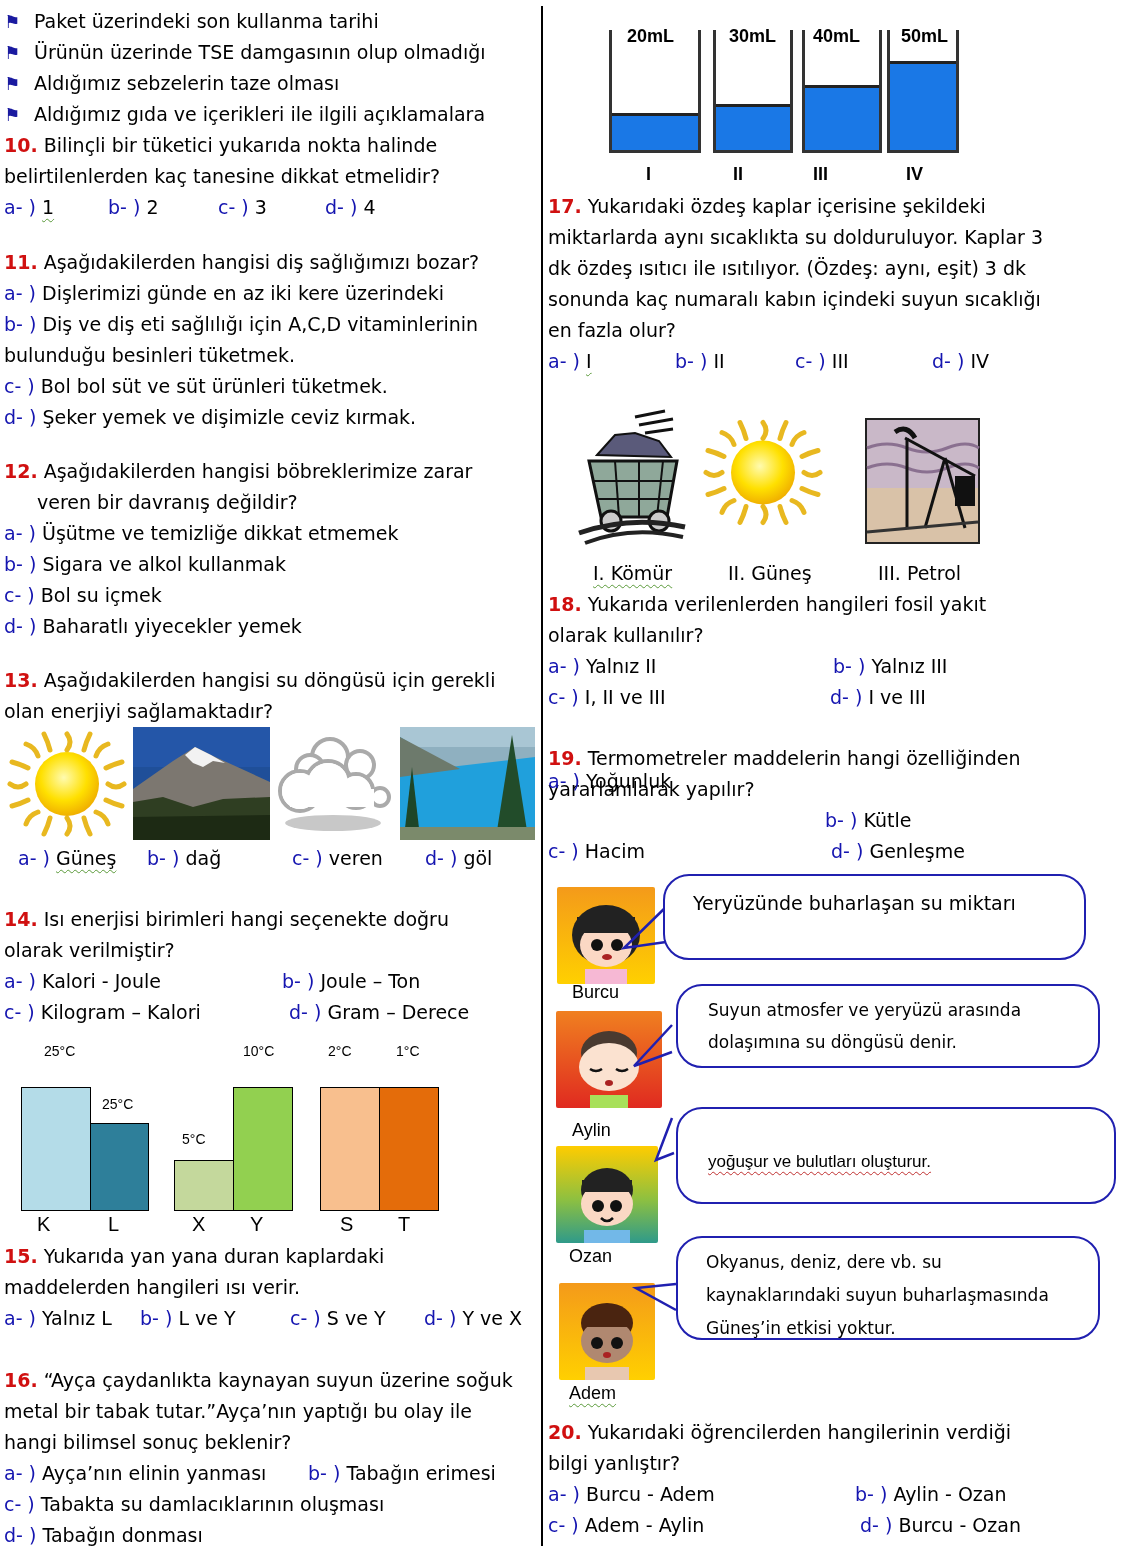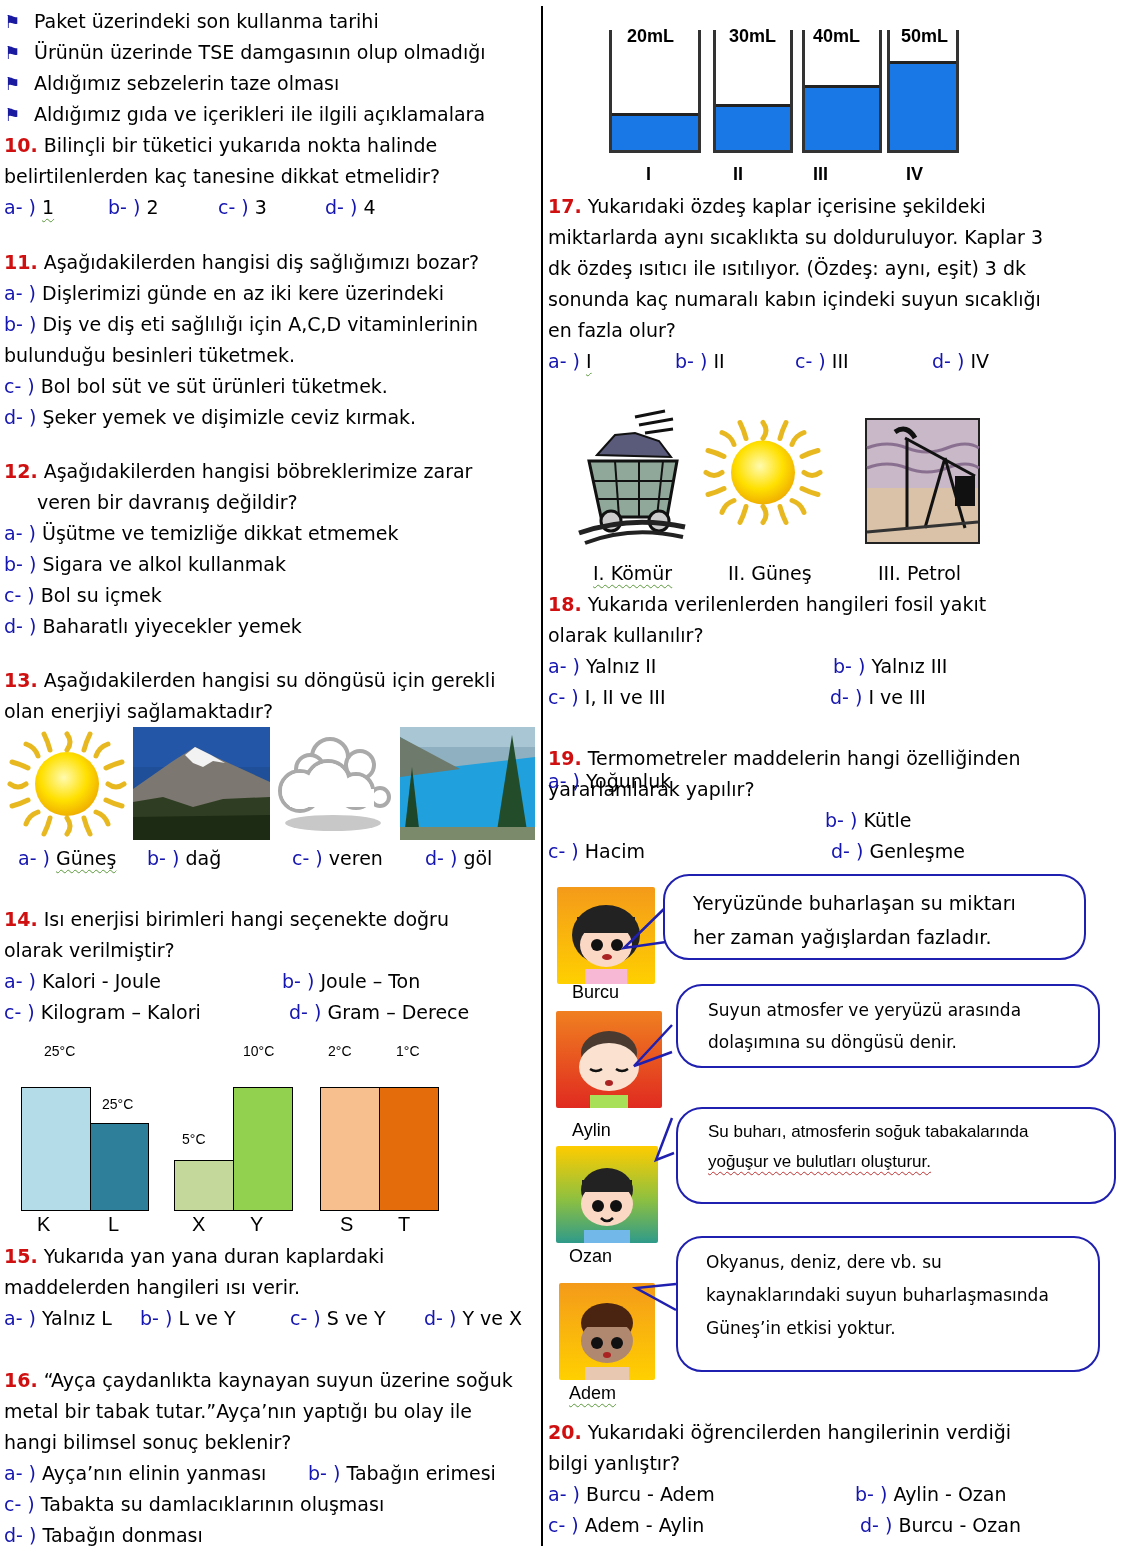--- a/index.html
+++ b/index.html
@@ -395,31 +395,29 @@
       <g stroke="#2020b0" stroke-width="2.5" fill="none">
         <path d="M108 35 L64 78 L106 72"></path>
         <path d="M112 155 L74 196 L112 182"></path>
         <path d="M112 248 L96 290 L114 283"></path>
         <path d="M116 414 L76 418 L116 440"></path>
       </g>
     </svg>
 
     <div class="bubble" style="left:663px;top:874px;width:423px;height:86px;">
       <div class="txt" style="left:28px;top:10px;line-height:34px;">Yeryüzünde buharlaşan su miktarı</div>
-      <div class="txt" style="left:28px;top:44px;line-height:34px;">her zaman yağışlardan fazladır.</div>
     </div>
     <div class="bubble" style="left:676px;top:984px;width:424px;height:84px;font-size:17px;">
       <div class="txt" style="left:30px;top:8px;line-height:32px;">Suyun atmosfer ve yeryüzü arasında</div>
       <div class="txt" style="left:30px;top:40px;line-height:32px;">dolaşımına su döngüsü denir.</div>
     </div>
     <div class="bubble" style="left:676px;top:1107px;width:440px;height:97px;font-family:'Liberation Sans',sans-serif;font-size:17px;">
-      <div class="txt" style="left:30px;top:8px;line-height:30px;">Su buharı, atmosferin soğuk tabakalarında</div>
       <div class="txt" style="left:30px;top:38px;line-height:30px;"><span class="wavyr">yoğuşur ve bulutları oluşturur.</span></div>
     </div>
-    <div class="bubble" style="left:676px;top:1236px;width:424px;height:136px;font-size:17px;">
+    <div class="bubble" style="left:676px;top:1236px;width:424px;height:104px;font-size:17px;">
       <div class="txt" style="left:28px;top:8px;line-height:33px;">Okyanus, deniz, dere vb. su</div>
       <div class="txt" style="left:28px;top:41px;line-height:33px;">kaynaklarındaki suyun buharlaşmasında</div>
       <div class="txt" style="left:28px;top:74px;line-height:33px;">Güneş’in etkisi yoktur.</div>
     </div>
   </div>
 
   <div>
     <div class="line" style="left:548px;top:1417px;"><span class="num">20.</span> <span>Yukarıdaki öğrencilerden hangilerinin verdiği</span></div>
     <div class="line" style="left:548px;top:1448px;">bilgi yanlıştır?</div>
     <div class="line" style="left:548px;top:1479px;"><span class="opt">a- )</span> <span>Burcu - Adem</span></div>

